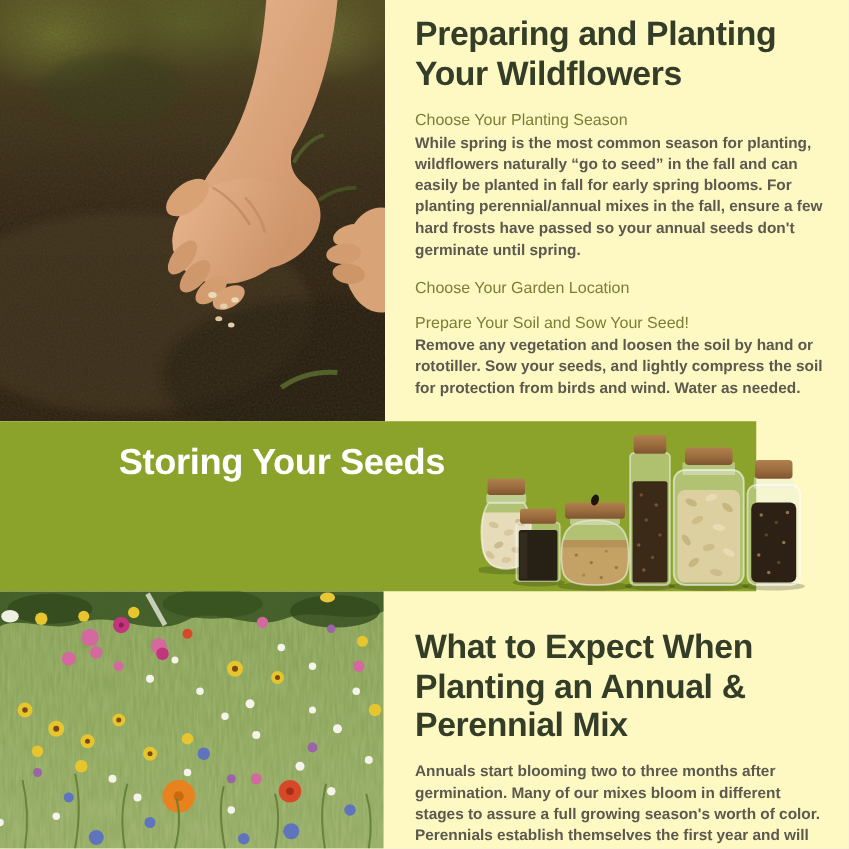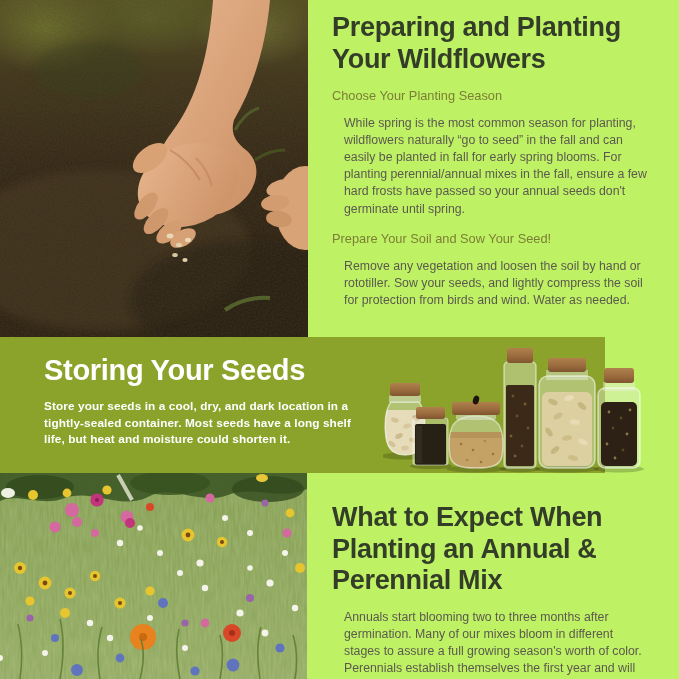--- a/index.html
+++ b/index.html
@@ -1,38 +1,38 @@
 <!DOCTYPE html>
 <html><head>
 <meta charset="utf-8">
 <style>
   html,body{margin:0;padding:0;background:#f3eee5;}
   .canvas{
-    position:relative;width:679px;height:679px;background:#bef264;
+    position:relative;width:679px;height:679px;background:#fef9c3;
     overflow:hidden;font-family:"Liberation Sans",sans-serif;
   }
   .photo{position:absolute;overflow:hidden;}
   .photo svg{display:block;}
   .photo-tl{left:0;top:0;width:308px;height:337px;}
   .photo-bl{left:0;top:473px;width:307px;height:206px;}
-  .band{position:absolute;left:0;top:337px;width:605px;height:136px;background:#8ca32b;}
+  .band{position:absolute;left:0;top:337px;width:605px;height:136px;background:#8ca32b;text-align:right;}
   .jars{position:absolute;left:383px;top:340px;width:262px;height:133px;}
   .col-tr{position:absolute;left:332px;top:12px;width:331px;}
   .col-br{position:absolute;left:332px;top:502px;width:331px;}
   h1{
     margin:0;font-size:27px;line-height:1.17;font-weight:bold;
     color:#333d28;letter-spacing:-0.3px;
   }
   .col-br h1{margin-bottom:12px;}
   .sub-head{
     margin:13px 0 3px 0;font-size:12.8px;font-weight:normal;color:#7c7e35;
   }
   .col-tr h1{margin-bottom:12px;}
   .body-text{
-    margin:12px;font-size:12.3px;line-height:1.39;color:#5c594f;
+    margin:0;font-size:12.3px;line-height:1.39;color:#5c594f;font-weight:bold;
   }
   .storing{position:absolute;left:44px;top:18px;width:312px;color:#ffffff;}
   .storing h2{margin:0 0 13px 0;font-size:29px;line-height:1.05;font-weight:bold;letter-spacing:-0.3px;}
   .storing p{margin:0;font-size:11.8px;line-height:1.38;font-weight:bold;letter-spacing:0.1px;}
 </style>
 </head>
 <body>
 
 <div class="canvas">
 
@@ -107,28 +107,28 @@
       <ellipse cx="280" cy="188" rx="14" ry="8" fill="#d8a377" transform="rotate(-18 280 188)"></ellipse>
       <ellipse cx="275" cy="203" rx="14" ry="8" fill="#d29c70" transform="rotate(-6 275 203)"></ellipse>
       <ellipse cx="279" cy="219" rx="13" ry="8" fill="#cc9669" transform="rotate(8 279 219)"></ellipse>
     </svg>
   </div>
 
   <section class="col-tr">
     <h1>Preparing and Planting Your Wildflowers</h1>
     <h3 class="sub-head">Choose Your Planting Season</h3>
     <p class="body-text">While spring is the most common season for planting, wildflowers naturally “go to seed” in the fall and can easily be planted in fall for early spring blooms. For planting perennial/annual mixes in the fall, ensure a few hard frosts have passed so your annual seeds don't germinate until spring.</p>
+    <h3 class="sub-head">Choose Your Garden Location</h3>
     <h3 class="sub-head">Prepare Your Soil and Sow Your Seed!</h3>
     <p class="body-text">Remove any vegetation and loosen the soil by hand or rototiller. Sow your seeds, and lightly compress the soil for protection from birds and wind. Water as needed.</p>
   </section>
 
   <div class="band">
     <div class="storing">
       <h2>Storing Your Seeds</h2>
-      <p>Store your seeds in a cool, dry, and dark location in a tightly-sealed container. Most seeds have a long shelf life, but heat and moisture could shorten it.</p>
     </div>
   </div>
 
   <div class="photo jars">
     <svg width="262" height="133" viewBox="0 0 262 133">
       <defs>
         <linearGradient id="corkG" x1="0" y1="0" x2="0" y2="1">
           <stop offset="0" stop-color="#b0814d"></stop>
             <stop offset="0.55" stop-color="#9a6b3d"></stop>
             <stop offset="1" stop-color="#7f5530"></stop>

